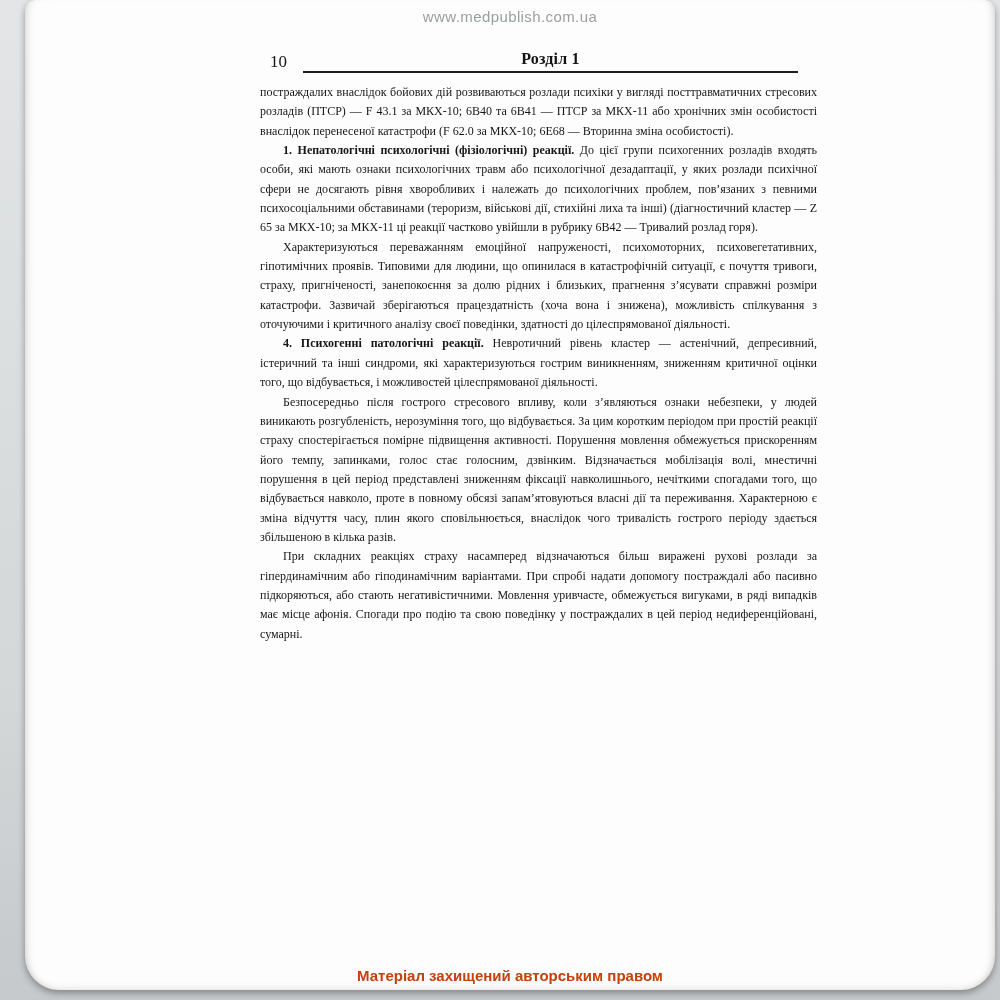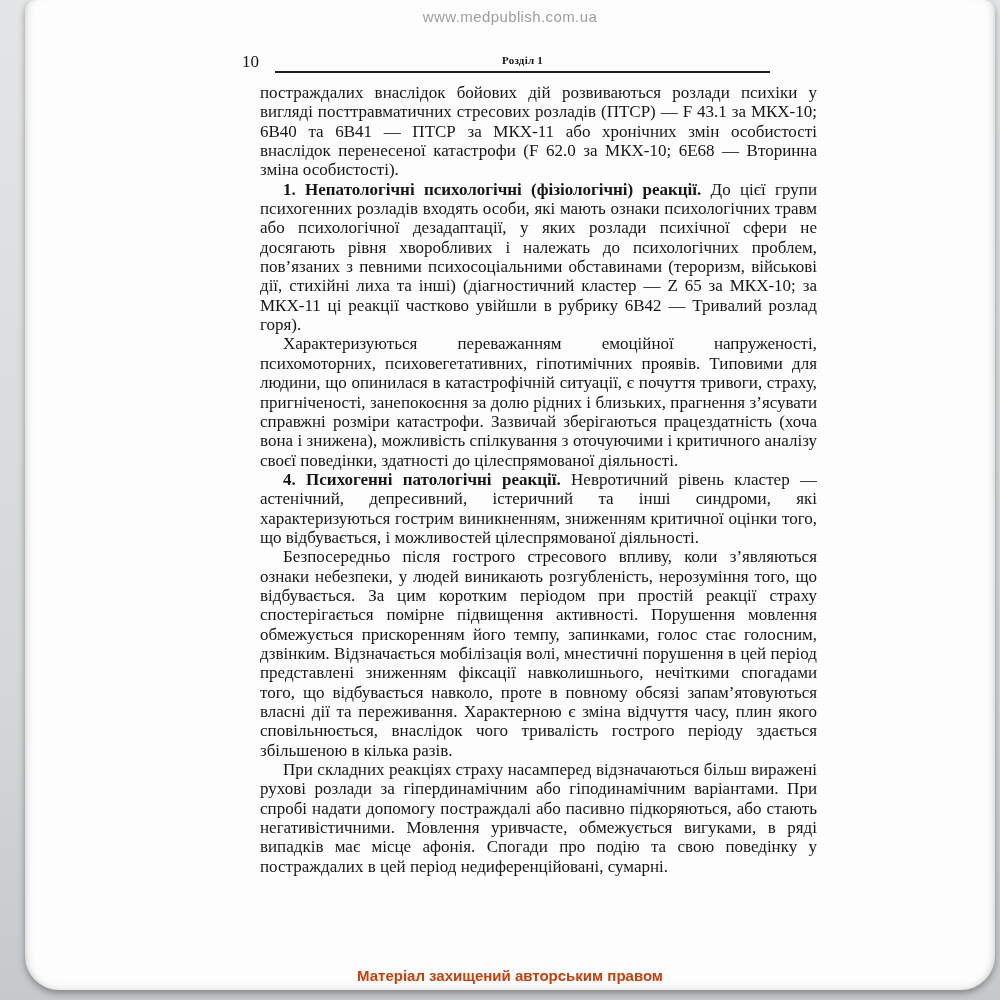--- a/index.html
+++ b/index.html
@@ -42,51 +42,51 @@
     width: 100%;
     text-align: center;
     font-family: "Liberation Sans", sans-serif;
     font-size: 15px;
     letter-spacing: .4px;
     color: #9b9ea1;
   }
   .header {
     position: absolute;
     top: 50px;
-    left: 217px;
+    left: 245px;
     width: 556px;
     display: flex;
     align-items: flex-end;
   }
   .pagenum {
     font-size: 17px;
     color: #151515;
     padding-right: 16px;
     line-height: 1.1;
     padding-bottom: 1px;
   }
   .chapterwrap {
     flex: 1;
     margin-right: 28px;
     border-bottom: 2px solid #1d1d1d;
     padding-bottom: 3px;
     text-align: center;
   }
   .chapter {
     font-weight: bold;
-    font-size: 11px;
+    font-size: 16px;
     color: #141414;
     letter-spacing: .2px;
   }
   .body-text {
     position: absolute;
     top: 83px;
     left: 235px;
     width: 557px;
-    font-size: 17px;
+    font-size: 12px;
     line-height: 19.35px;
     color: #161616;
     text-align: justify;
   }
   p.para {
     margin: 0;
     padding: 0;
   }
   p.indent {
     text-indent: 23px;

